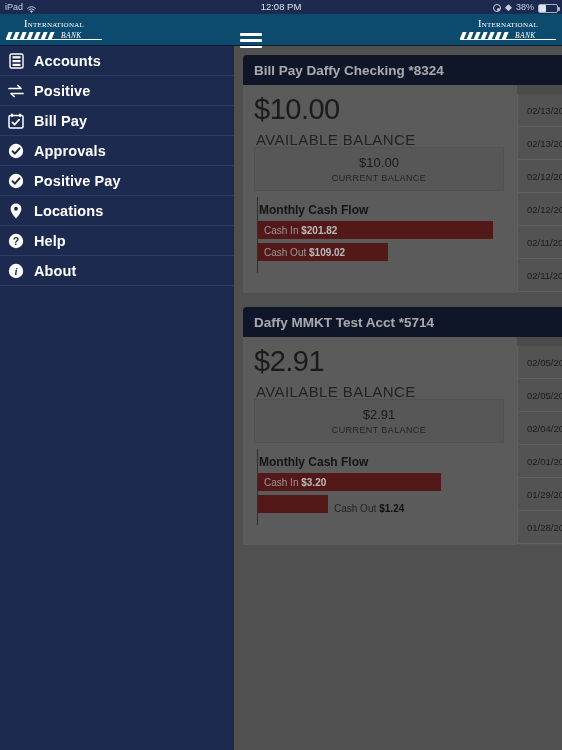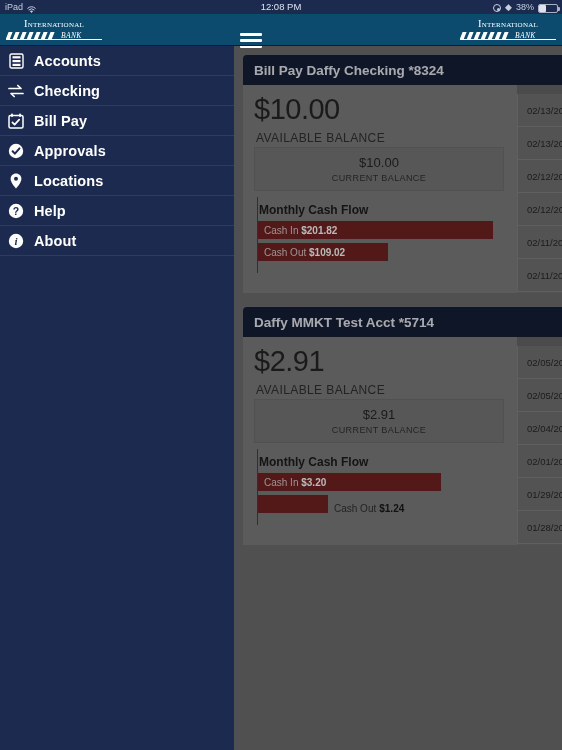--- a/index.html
+++ b/index.html
@@ -69,21 +69,21 @@
 
   .card { position: absolute; left: 9px; width: 500px; }
   .card-head {
     height: 30px; background: #0d1730; border-radius: 4px 4px 0 0;
     display: flex; align-items: center; padding-left: 11px;
   }
   .card-title { color: #e8eaf0; font-size: 13.5px; font-weight: bold; }
   .card-body { position: relative; background: #7a7a7a; height: 208px; }
   .acct-left { position: absolute; left: 0; top: 0; width: 274px; height: 208px; }
   .avail-amt { position: absolute; left: 11px; top: 8px; font-size: 29px; color: #1d1d1d; font-weight: 300; letter-spacing: -.5px; }
-  .avail-lbl { position: absolute; left: 13px; top: 46px; font-size: 12px; color: #2a2a2a; letter-spacing: .4px; }
+  .avail-lbl { position: absolute; left: 13px; top: 46px; font-size: 15px; color: #2a2a2a; letter-spacing: .4px; }
   .curbox {
     position: absolute; left: 11px; top: 62px; width: 250px; height: 44px;
     border: 1px solid #6c6c6c; background: #757575;
     display:flex; flex-direction: column; align-items: center; justify-content: center;
   }
   .cur-amt { font-size: 13px; color: #1d1d1d; }
   .cur-lbl { font-size: 9px; color: #2a2a2a; letter-spacing: .4px; margin-top: 3px; }
   .flow { position: absolute; left: 11px; top: 118px; width: 250px; }
   .flow-title { font-size: 12px; font-weight: bold; color: #151515; margin-left: 5px; }
   .flow-axis { position:absolute; left: 3px; top: -6px; width: 1px; height: 76px; background: #3d3d3d; }
@@ -177,41 +177,50 @@
         </span>
         <span class="side-label">Accounts</span>
       </div>
       <div class="side-item">
         <span class="side-ico">
           <svg width="18" height="14" viewBox="0 0 18 14">
             <path d="M2 4.5 h12 l-3.2 -3" fill="none" stroke="#fff" stroke-width="1.7" stroke-linecap="round" stroke-linejoin="round"></path>
             <path d="M16 9.5 h-12 l3.2 3" fill="none" stroke="#fff" stroke-width="1.7" stroke-linecap="round" stroke-linejoin="round"></path>
           </svg>
         </span>
-        <span class="side-label">Checking</span>
+        <span class="side-label">Positive</span>
       </div>
       <div class="side-item">
         <span class="side-ico">
           <svg width="16" height="16" viewBox="0 0 16 16">
             <rect x="1" y="2.5" width="14" height="12.5" rx="1.5" fill="none" stroke="#fff" stroke-width="1.5"></rect>
             <rect x="3" y="0.5" width="2" height="3.5" rx="1" fill="#fff"></rect>
             <rect x="11" y="0.5" width="2" height="3.5" rx="1" fill="#fff"></rect>
             <path d="M4.4 9.4 L6.6 11.6 L11.2 6.6" fill="none" stroke="#fff" stroke-width="1.7" stroke-linecap="round" stroke-linejoin="round"></path>
           </svg>
         </span>
         <span class="side-label">Bill Pay</span>
       </div>
       <div class="side-item">
         <span class="side-ico">
           <svg width="16" height="16" viewBox="0 0 16 16">
             <circle cx="8" cy="8" r="7.2" fill="#fff"></circle>
             <path d="M4.6 8.2 L6.9 10.6 L11.5 5.4" fill="none" stroke="#1b2a4e" stroke-width="2" stroke-linecap="round" stroke-linejoin="round"></path>
           </svg>
         </span>
         <span class="side-label">Approvals</span>
+      </div>
+      <div class="side-item">
+        <span class="side-ico">
+          <svg width="16" height="16" viewBox="0 0 16 16">
+            <circle cx="8" cy="8" r="7.2" fill="#fff"></circle>
+            <path d="M4.6 8.2 L6.9 10.6 L11.5 5.4" fill="none" stroke="#1b2a4e" stroke-width="2" stroke-linecap="round" stroke-linejoin="round"></path>
+          </svg>
+        </span>
+        <span class="side-label">Positive Pay</span>
       </div>
       <div class="side-item">
         <span class="side-ico">
           <svg width="12" height="16" viewBox="0 0 12 16">
             <path d="M6 0.6 C2.9 0.6 0.6 3 0.6 5.9 C0.6 9.7 6 15.4 6 15.4 C6 15.4 11.4 9.7 11.4 5.9 C11.4 3 9.1 0.6 6 0.6 Z" fill="#fff"></path>
             <circle cx="6" cy="5.8" r="2" fill="#1b2a4e"></circle>
           </svg>
         </span>
         <span class="side-label">Locations</span>
       </div>

